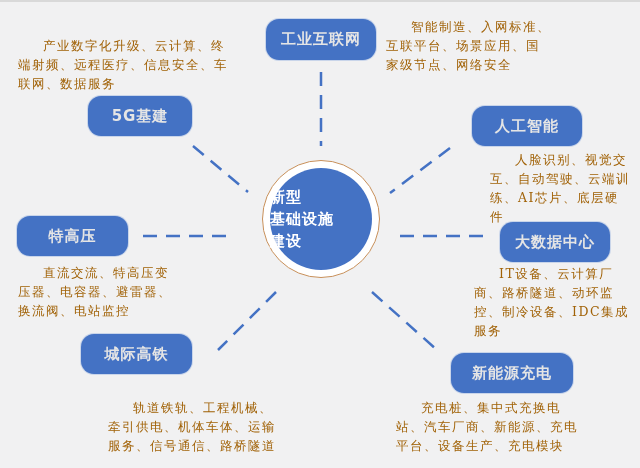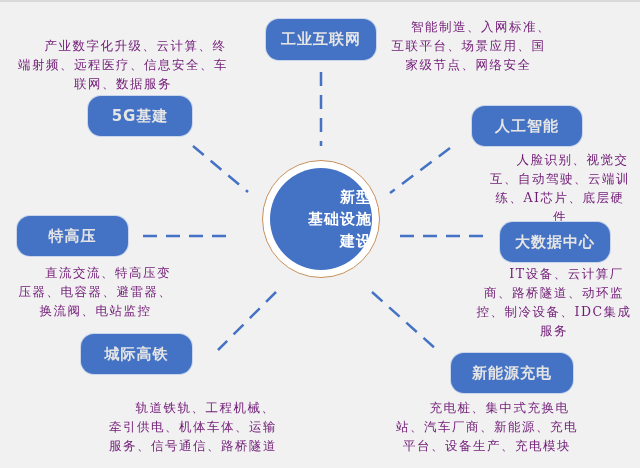--- a/index.html
+++ b/index.html
@@ -10,32 +10,32 @@
   }
   .topline { position:absolute; left:0; top:0; width:640px; height:2px; background:#d9d9d9; }
   .node {
     position:absolute; background:#4472c4; border-radius:13px;
     color:#e5e5e5; display:flex; align-items:center; justify-content:center;
     font-family: "DejaVu Sans", "Liberation Sans", sans-serif;
     font-weight:bold; font-size:15px; letter-spacing:1px;
     box-shadow: 0 0 0 1px #c9d5ea;
   }
   .desc {
-    position:absolute; color:#701a75; font-size:12.5px; line-height:19px;
-    letter-spacing:1.5px; text-indent:2em; white-space:normal;text-align:center;
+    position:absolute; color:#a16207; font-size:12.5px; line-height:19px;
+    letter-spacing:1.5px; text-indent:2em; white-space:normal;
   }
   .center-ring {
     position:absolute; left:262px; top:160px; width:118px; height:118px;
     border-radius:50%; background:#ffffff; border:1.5px solid #c8905a;
     box-sizing:border-box;
   }
   .center-core {
     position:absolute; left:270px; top:168px; width:102px; height:102px;
     border-radius:50%; background:#4472c4; color:#fff;
-    display:flex; flex-direction:column; align-items:flex-end; justify-content:center;
+    display:flex; flex-direction:column; align-items:flex-start; justify-content:center;
     font-weight:bold; font-size:15px; line-height:22px; letter-spacing:1px;
   }
   svg.lines { position:absolute; left:0; top:0; }
 </style>
 </head>
 <body>
 
 <div class="topline"></div>
 
 <svg class="lines" width="640" height="468">

